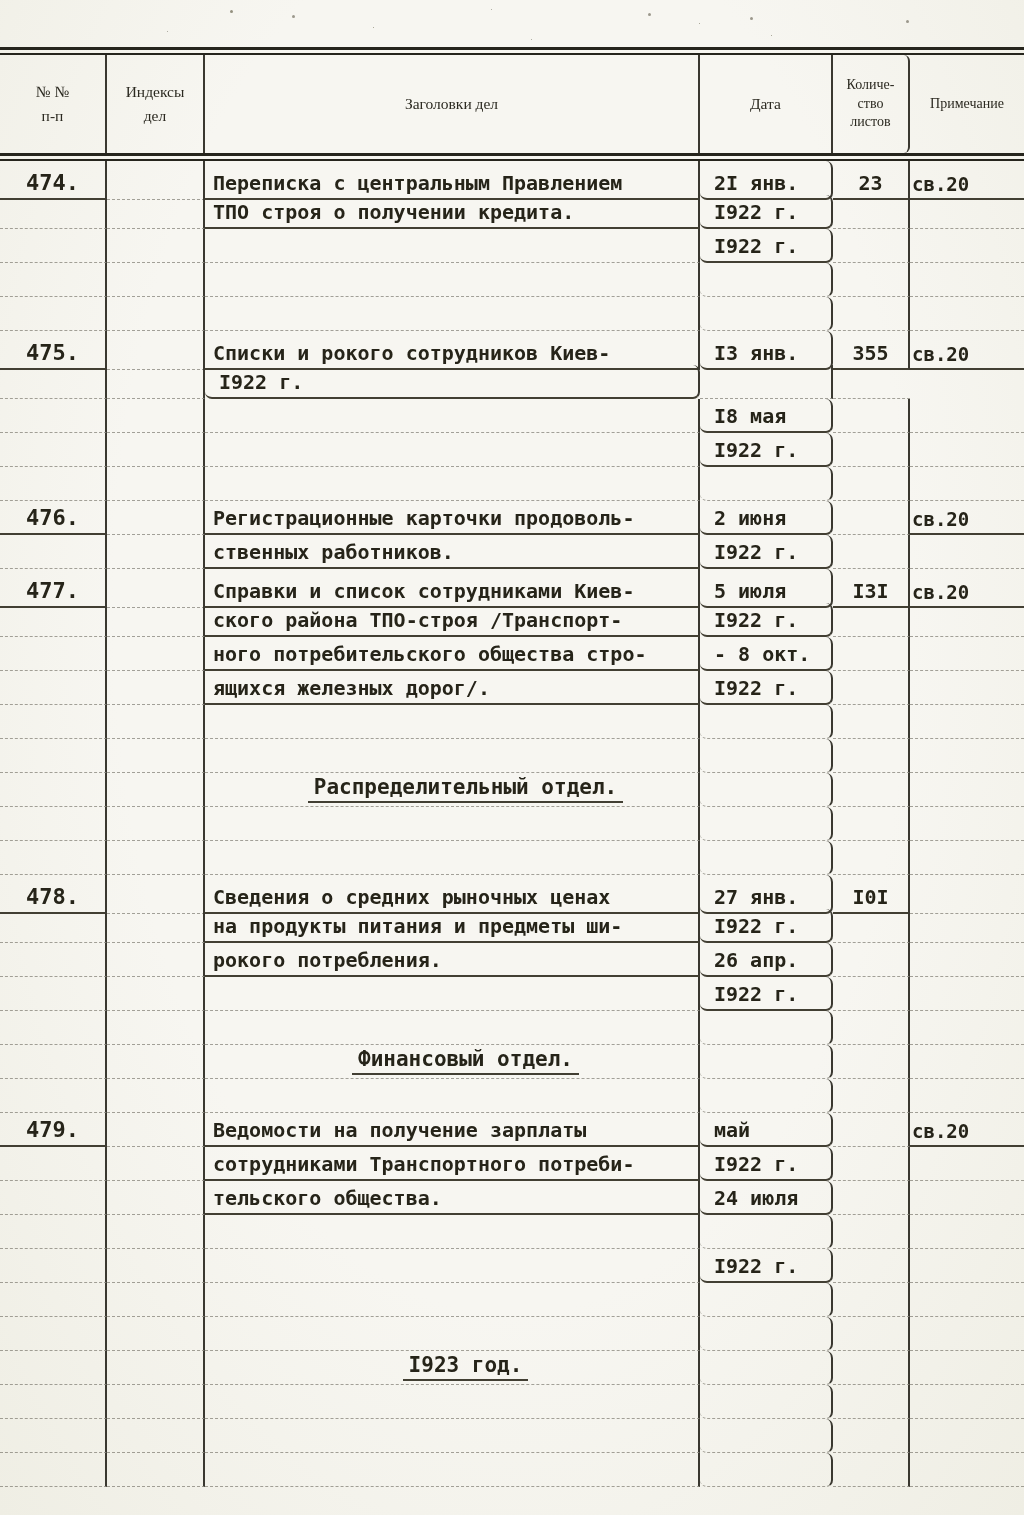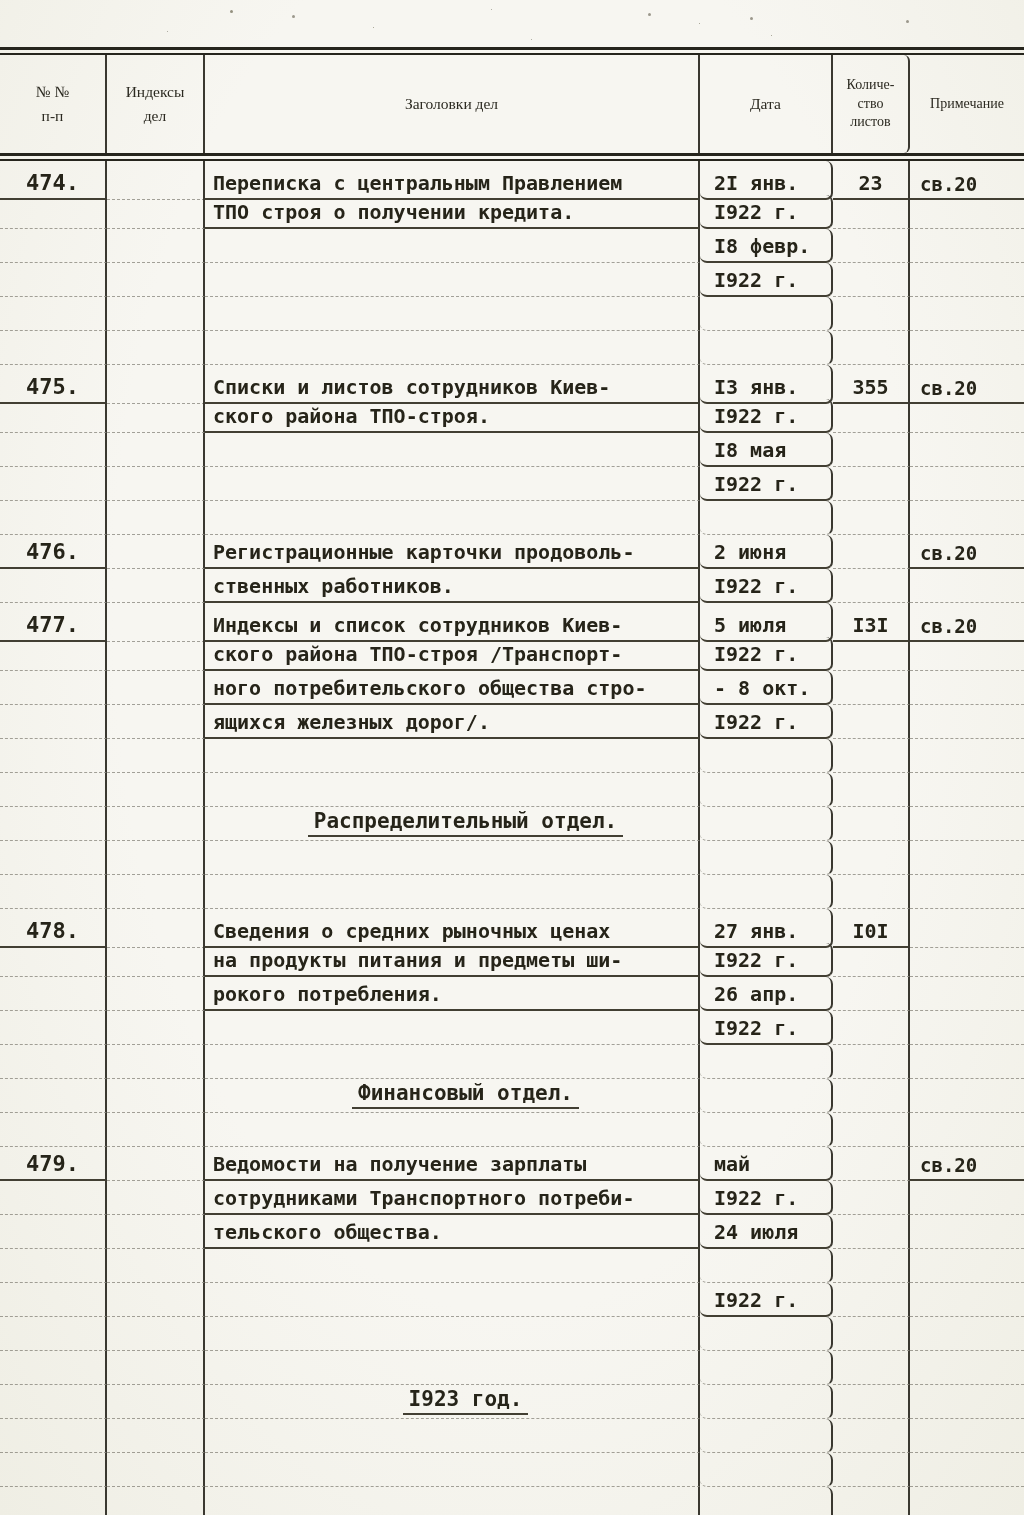--- a/index.html
+++ b/index.html
@@ -55,21 +55,21 @@
   .hcell-sheets { font-size:14px; line-height:1.35;border-radius:6px; }
   .hcell-note { font-size:14px; }
 
   
   .body-row { height:34px; font-weight:700; }
   .cell.filled { border-bottom:2px solid #423f33; }
   .cell-no   { padding-left:26px; font-size:22px; }
   .cell-title{ font-size:20px; }
   .cell-date { font-size:20px; padding-left:14px;border-radius:7px; }
   .cell-sheets{ justify-content:center; font-size:20px; padding:10px 2px 3px; }
-  .cell-note { font-size:19px; padding-left:10px;text-align:right; }
+  .cell-note { font-size:19px; padding-left:2px;text-align:right; }
 
   .section-row .cell-title { justify-content:center;padding-left:36px; }
   .section-text {
     display:inline-block;
     border-bottom:2px solid #423f33;
     padding:0 6px 2px 6px;
     font-size:21px;
   }
 </style>
 </head>
@@ -110,28 +110,20 @@
     <div class="cell cell-index"></div>
     <div class="cell cell-title filled">ТПО строя о получении кредита.</div>
     <div class="cell cell-date filled">I922 г.</div>
     <div class="cell cell-sheets"></div>
     <div class="cell cell-note"></div>
   </div>
         <div class="row body-row">
     <div class="cell cell-no"></div>
     <div class="cell cell-index"></div>
     <div class="cell cell-title"></div>
-    <div class="cell cell-date filled">I8 февр.</div>
-    <div class="cell cell-sheets"></div>
-    <div class="cell cell-note"></div>
-  </div>
-        <div class="row body-row">
-    <div class="cell cell-no"></div>
-    <div class="cell cell-index"></div>
-    <div class="cell cell-title"></div>
     <div class="cell cell-date filled">I922 г.</div>
     <div class="cell cell-sheets"></div>
     <div class="cell cell-note"></div>
   </div>
         <div class="row body-row">
     <div class="cell cell-no"></div>
     <div class="cell cell-index"></div>
     <div class="cell cell-title"></div>
     <div class="cell cell-date"></div>
     <div class="cell cell-sheets"></div>
@@ -141,29 +133,28 @@
     <div class="cell cell-no"></div>
     <div class="cell cell-index"></div>
     <div class="cell cell-title"></div>
     <div class="cell cell-date"></div>
     <div class="cell cell-sheets"></div>
     <div class="cell cell-note"></div>
   </div>
         <div class="row body-row">
     <div class="cell cell-no filled">475.</div>
     <div class="cell cell-index"></div>
-    <div class="cell cell-title filled">Списки и листов сотрудников Киев-</div>
+    <div class="cell cell-title filled">Списки и рокого сотрудников Киев-</div>
     <div class="cell cell-date filled">I3 янв.</div>
     <div class="cell cell-sheets filled">355</div>
     <div class="cell cell-note filled">св.20</div>
   </div>
         <div class="row body-row">
     <div class="cell cell-no"></div>
     <div class="cell cell-index"></div>
-    <div class="cell cell-title filled">ского района ТПО-строя.</div>
     <div class="cell cell-date filled">I922 г.</div>
     <div class="cell cell-sheets"></div>
     <div class="cell cell-note"></div>
   </div>
         <div class="row body-row">
     <div class="cell cell-no"></div>
     <div class="cell cell-index"></div>
     <div class="cell cell-title"></div>
     <div class="cell cell-date filled">I8 мая</div>
     <div class="cell cell-sheets"></div>
@@ -197,21 +188,21 @@
     <div class="cell cell-no"></div>
     <div class="cell cell-index"></div>
     <div class="cell cell-title filled">ственных работников.</div>
     <div class="cell cell-date filled">I922 г.</div>
     <div class="cell cell-sheets"></div>
     <div class="cell cell-note"></div>
   </div>
         <div class="row body-row">
     <div class="cell cell-no filled">477.</div>
     <div class="cell cell-index"></div>
-    <div class="cell cell-title filled">Индексы и список сотрудников Киев-</div>
+    <div class="cell cell-title filled">Справки и список сотрудниками Киев-</div>
     <div class="cell cell-date filled">5 июля</div>
     <div class="cell cell-sheets filled">I3I</div>
     <div class="cell cell-note filled">св.20</div>
   </div>
         <div class="row body-row">
     <div class="cell cell-no"></div>
     <div class="cell cell-index"></div>
     <div class="cell cell-title filled">ского района ТПО-строя /Транспорт-</div>
     <div class="cell cell-date filled">I922 г.</div>
     <div class="cell cell-sheets"></div>

